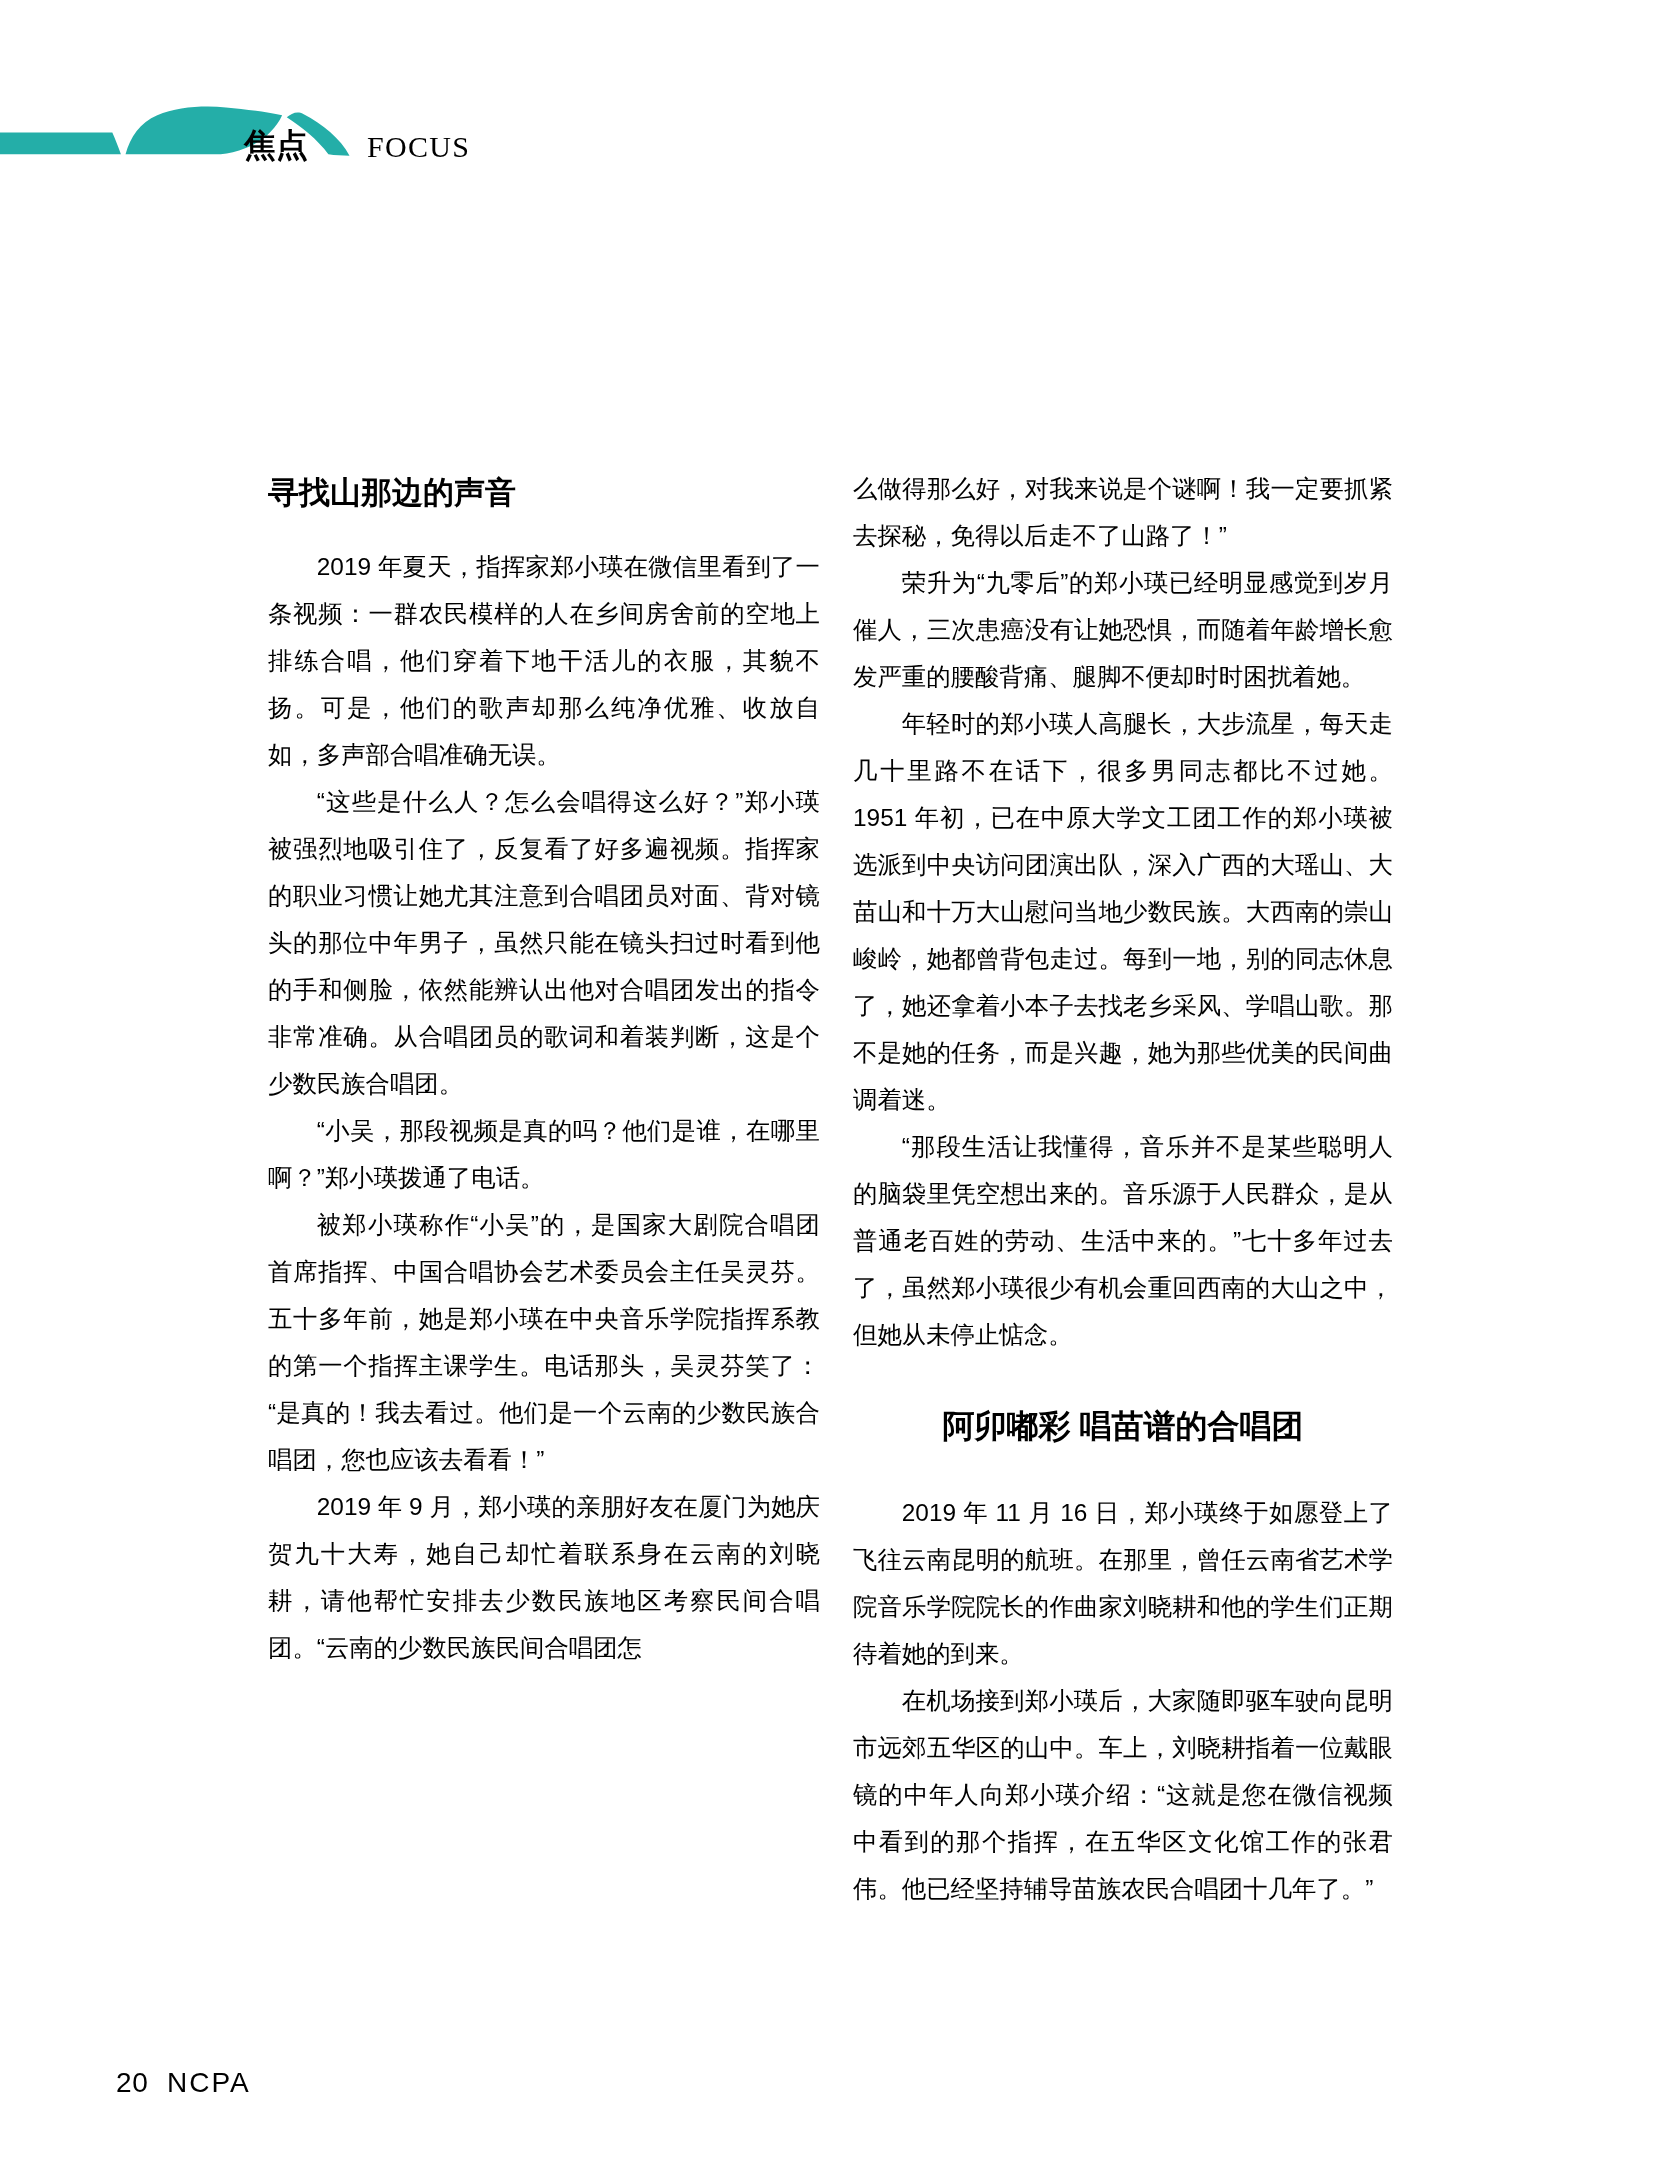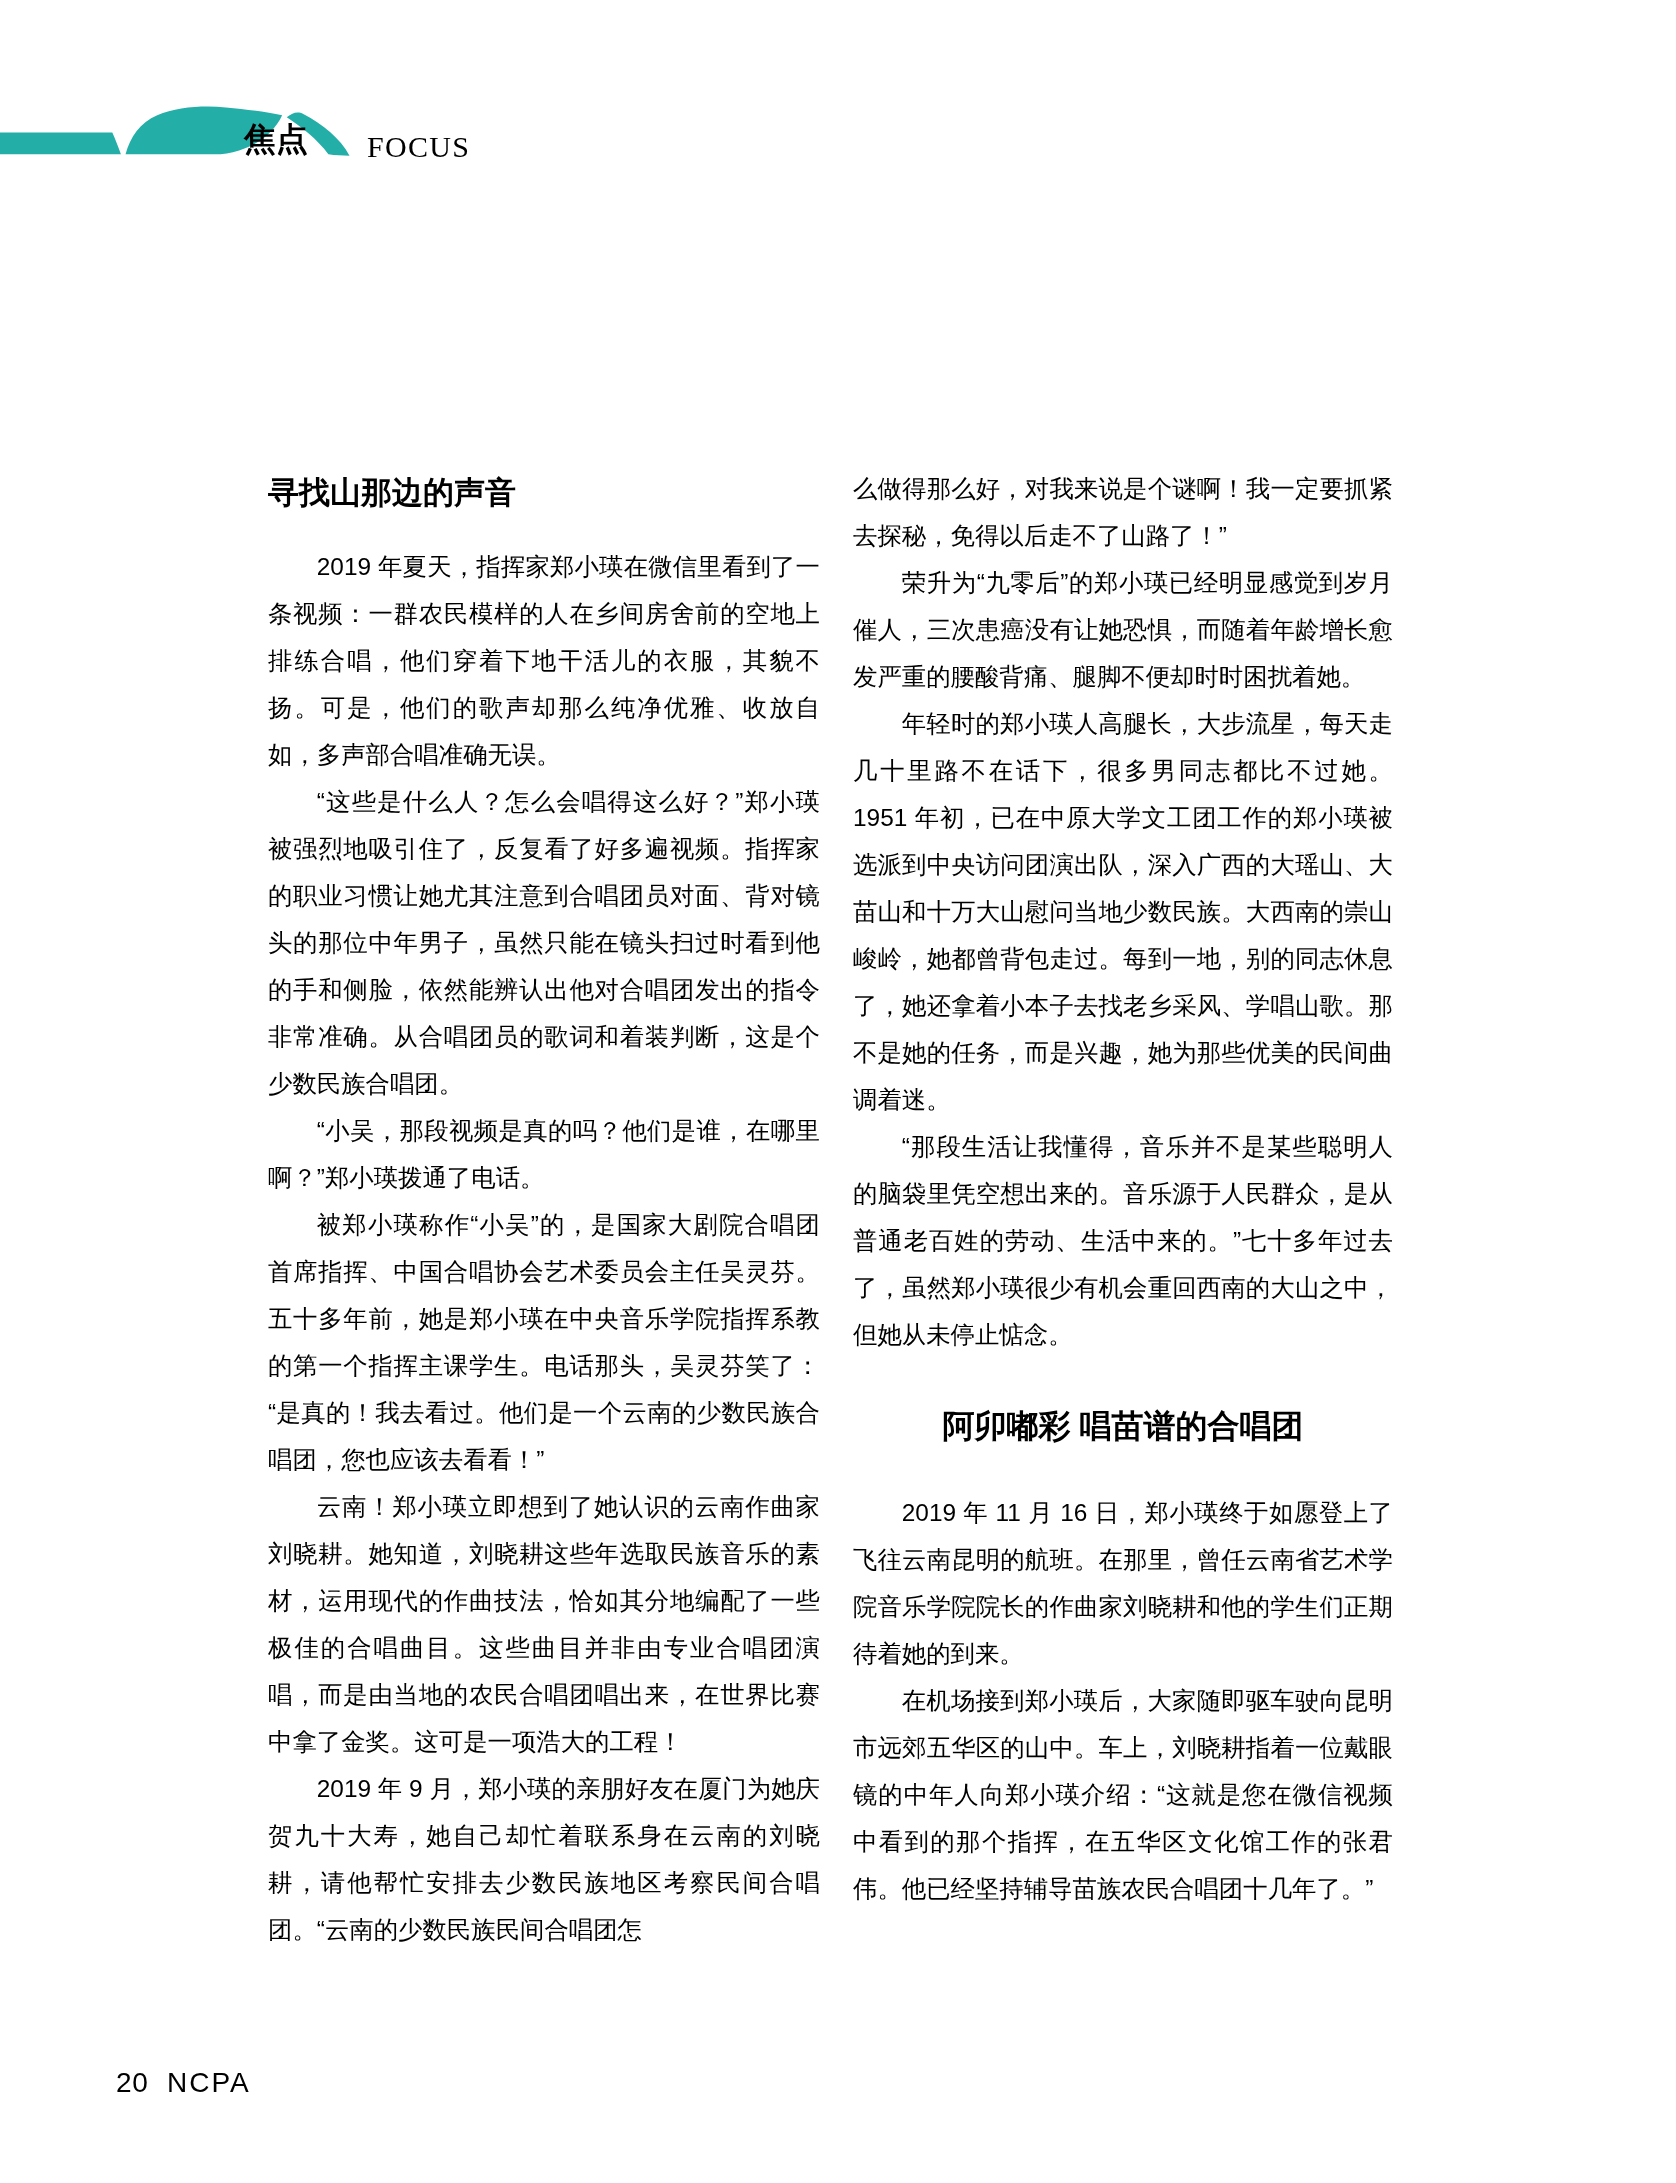--- a/index.html
+++ b/index.html
@@ -8,21 +8,21 @@
     position:relative;
     width:1676px;height:2183px;
     background:var(--paper);
     color:var(--ink);
     font-family:"Liberation Sans","DejaVu Sans",sans-serif;
     overflow:hidden;
   }
   
   .masthead-svg{position:absolute;left:0;top:106px;width:370px;height:53px;}
   .masthead-cn{
-    position:absolute;left:244px;top:123px;
+    position:absolute;left:244px;top:129px;
     font-size:32px;font-weight:700;line-height:1;
     letter-spacing:0;white-space:nowrap;
   }
   .masthead-en{
     position:absolute;left:367px;top:132px;
     font-family:"Liberation Serif","DejaVu Serif",serif;
     font-size:30px;line-height:1;letter-spacing:1.3px;white-space:nowrap;
   }
   
   .col{
@@ -61,21 +61,20 @@
   </svg>
   <span class="masthead-cn">焦点</span>
   <span class="masthead-en">FOCUS</span>
 
   <div class="col col-left">
     <h1 class="head1">寻找山那边的声音</h1>
     <p class="indent">2019 年夏天，指挥家郑小瑛在微信里看到了一条视频：一群农民模样的人在乡间房舍前的空地上排练合唱，他们穿着下地干活儿的衣服，其貌不扬。可是，他们的歌声却那么纯净优雅、收放自如，多声部合唱准确无误。</p>
     <p class="indent">“这些是什么人？怎么会唱得这么好？”郑小瑛被强烈地吸引住了，反复看了好多遍视频。指挥家的职业习惯让她尤其注意到合唱团员对面、背对镜头的那位中年男子，虽然只能在镜头扫过时看到他的手和侧脸，依然能辨认出他对合唱团发出的指令非常准确。从合唱团员的歌词和着装判断，这是个少数民族合唱团。</p>
     <p class="indent">“小吴，那段视频是真的吗？他们是谁，在哪里啊？”郑小瑛拨通了电话。</p>
     <p class="indent">被郑小瑛称作“小吴”的，是国家大剧院合唱团首席指挥、中国合唱协会艺术委员会主任吴灵芬。五十多年前，她是郑小瑛在中央音乐学院指挥系教的第一个指挥主课学生。电话那头，吴灵芬笑了：“是真的！我去看过。他们是一个云南的少数民族合唱团，您也应该去看看！”</p>
-    <p class="indent">云南！郑小瑛立即想到了她认识的云南作曲家刘晓耕。她知道，刘晓耕这些年选取民族音乐的素材，运用现代的作曲技法，恰如其分地编配了一些极佳的合唱曲目。这些曲目并非由专业合唱团演唱，而是由当地的农民合唱团唱出来，在世界比赛中拿了金奖。这可是一项浩大的工程！</p>
     <p class="indent">2019 年 9 月，郑小瑛的亲朋好友在厦门为她庆贺九十大寿，她自己却忙着联系身在云南的刘晓耕，请他帮忙安排去少数民族地区考察民间合唱团。“云南的少数民族民间合唱团怎</p>
   </div>
 
   <div class="col col-right">
     <p>么做得那么好，对我来说是个谜啊！我一定要抓紧去探秘，免得以后走不了山路了！”</p>
     <p class="indent">荣升为“九零后”的郑小瑛已经明显感觉到岁月催人，三次患癌没有让她恐惧，而随着年龄增长愈发严重的腰酸背痛、腿脚不便却时时困扰着她。</p>
     <p class="indent">年轻时的郑小瑛人高腿长，大步流星，每天走几十里路不在话下，很多男同志都比不过她。1951 年初，已在中原大学文工团工作的郑小瑛被选派到中央访问团演出队，深入广西的大瑶山、大苗山和十万大山慰问当地少数民族。大西南的崇山峻岭，她都曾背包走过。每到一地，别的同志休息了，她还拿着小本子去找老乡采风、学唱山歌。那不是她的任务，而是兴趣，她为那些优美的民间曲调着迷。</p>
     <p class="indent">“那段生活让我懂得，音乐并不是某些聪明人的脑袋里凭空想出来的。音乐源于人民群众，是从普通老百姓的劳动、生活中来的。”七十多年过去了，虽然郑小瑛很少有机会重回西南的大山之中，但她从未停止惦念。</p>
     <h2 class="head2">阿卯嘟彩 唱苗谱的合唱团</h2>
     <p class="indent">2019 年 11 月 16 日，郑小瑛终于如愿登上了飞往云南昆明的航班。在那里，曾任云南省艺术学院音乐学院院长的作曲家刘晓耕和他的学生们正期待着她的到来。</p>

